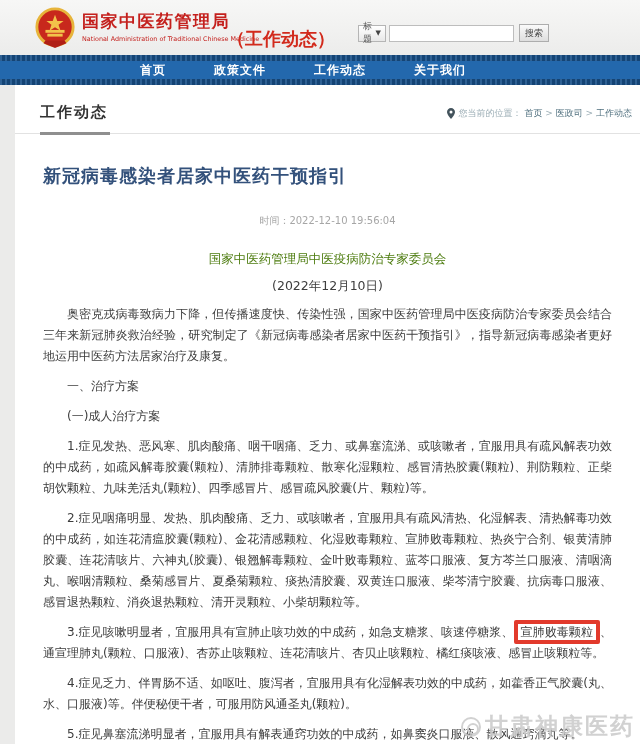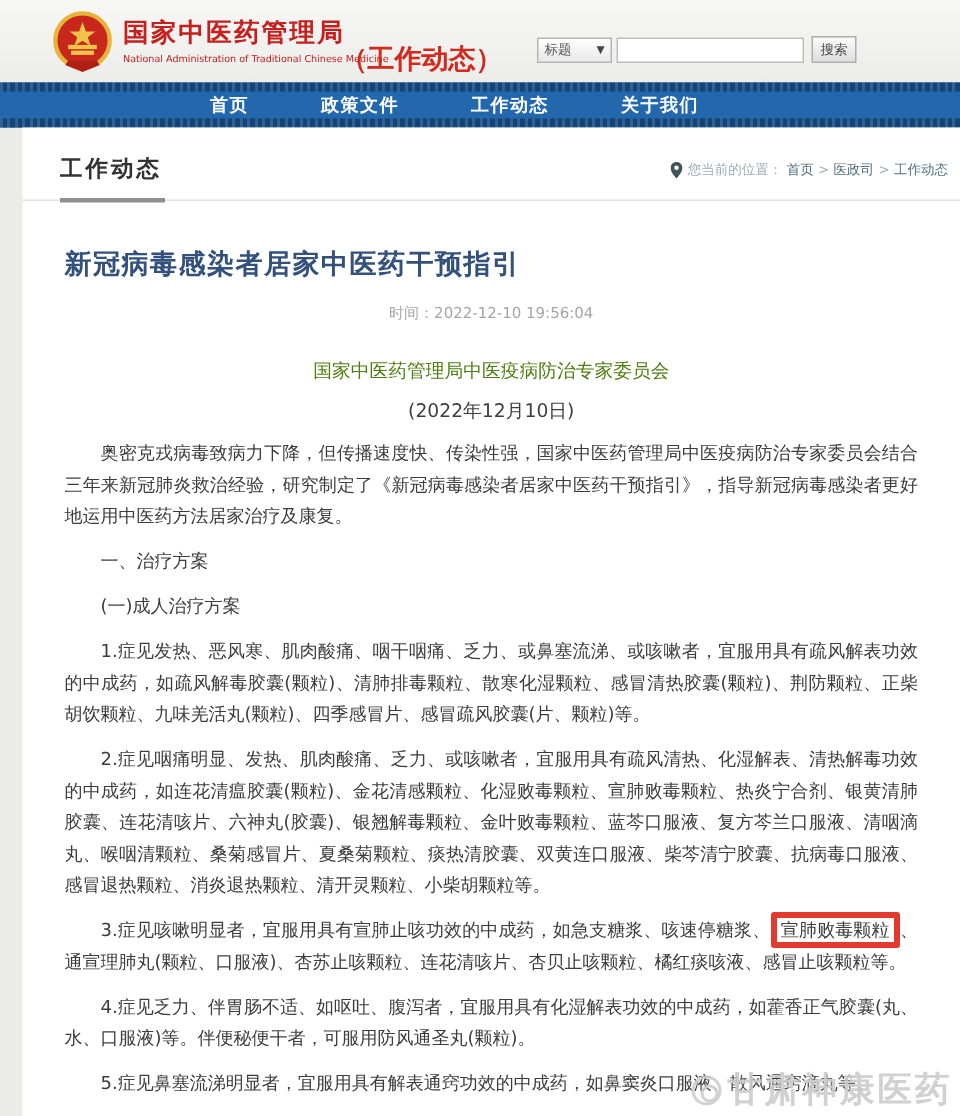--- a/index.html
+++ b/index.html
@@ -12,21 +12,21 @@
     --title-blue:#33517b; --hl-red:#e23a2c;
   }
   
   .header { position:relative; height:55px; background:linear-gradient(#f7f7f6,#ececeb); }
   .emblem { position:absolute; left:34px; top:7px; width:42px; height:42px; }
   .logo-text { position:absolute; left:82px; top:10px; }
   .logo-title { font-size:17px; font-weight:bold; color:var(--brand-red); letter-spacing:1.5px; }
   .logo-sub { font-size:6.4px; color:var(--brand-red); margin-top:2px; white-space:nowrap; }
   .section-note { position:absolute; left:227px; top:27px; font-size:18px; font-weight:bold; color:#d22a1c; }
   .search { position:absolute; top:24px; left:358px; display:flex; align-items:center; }
-  .search-select { width:50px; height:17px; border:1px solid #b5b5b5; background:linear-gradient(#ffffff,#e8e8e8);
+  .search-select { width:28px; height:17px; border:1px solid #b5b5b5; background:linear-gradient(#ffffff,#e8e8e8);
     font-size:9px; color:#555; display:flex; align-items:center; justify-content:space-between; padding:0 4px; }
   .caret { font-size:7px; color:#444; }
   .search-input { width:125px; height:17px; border:1px solid #bdbdbd; margin-left:3px; font-size:10px; padding:0 3px; background:#fff; }
   .search-button { margin-left:5px; width:30px; height:18px; font-size:9px; color:#444;
     border:1px solid #adadad; background:linear-gradient(#fafafa,#dedede); display:flex; align-items:center; justify-content:center; }
   
   .navwrap { position:relative; height:30px; background:var(--nav-blue); }
   .navwrap::before, .navwrap::after { content:""; position:absolute; left:0; right:0; height:6px;
     background:var(--nav-blue-dark);
     background-image:repeating-linear-gradient(90deg, rgba(255,255,255,0.10) 0 2px, rgba(0,0,0,0.14) 2px 5px); }
@@ -38,21 +38,21 @@
   .section-head { display:flex; justify-content:space-between; align-items:flex-end; padding:18px 8px 0 25px; }
   .section-title { font-size:15px; font-weight:bold; color:#333; letter-spacing:2px; }
   .breadcrumb { font-size:9px; color:#9badb5; display:flex; align-items:center; gap:3px; padding-bottom:2px; }
   .bc-item { color:#50707f; cursor:pointer; }
   .bc-sep { color:#9badb5; }
   .rule { margin-top:11px; border-top:1px solid #e2e2e2; position:relative; }
   .rule-dark { position:absolute; left:25px; top:-2px; width:70px; height:3px; background:#8f8f8f; }
   
   .article { padding:0 28px; }
   .article-title { margin-top:30px; text-align:left; font-size:18px; font-weight:bold; color:var(--title-blue); letter-spacing:1px; }
-  .article-time { margin-top:14px; text-align:center; font-size:10px; color:#a6a6a6; }
+  .article-time { margin-top:26px; text-align:center; font-size:10px; color:#a6a6a6; }
   .article-byline { margin-top:23px; text-align:center; font-size:12.5px; color:#4d7c0f; }
   .article-byline-date { margin-top:10px; text-align:center; font-size:12.5px; color:#3d3d3d; }
   .article-body { margin-top:5px; }
   .para { font-size:12px; line-height:21px; color:#3c3c3c; text-align:justify; text-indent:2em; margin:9px 0; }
   .hl-box { border:4px solid var(--hl-red); padding:1px 3px; margin:-3px 0; border-radius:2px; }
   
   .watermark { position:absolute; right:5px; bottom:2px; display:flex; align-items:center;
     font-weight:bold; font-size:23px; color:#cdcdcd; opacity:0.9; letter-spacing:2px; z-index:5; }
   .wm-logo { width:20px; height:20px; border:2px solid #cdcdcd; border-radius:50%; margin-right:4px; position:relative; }
   .wm-logo::after { content:""; position:absolute; left:4px; top:4px; width:8px; height:8px; border:2px solid #cdcdcd; border-radius:50%; }

